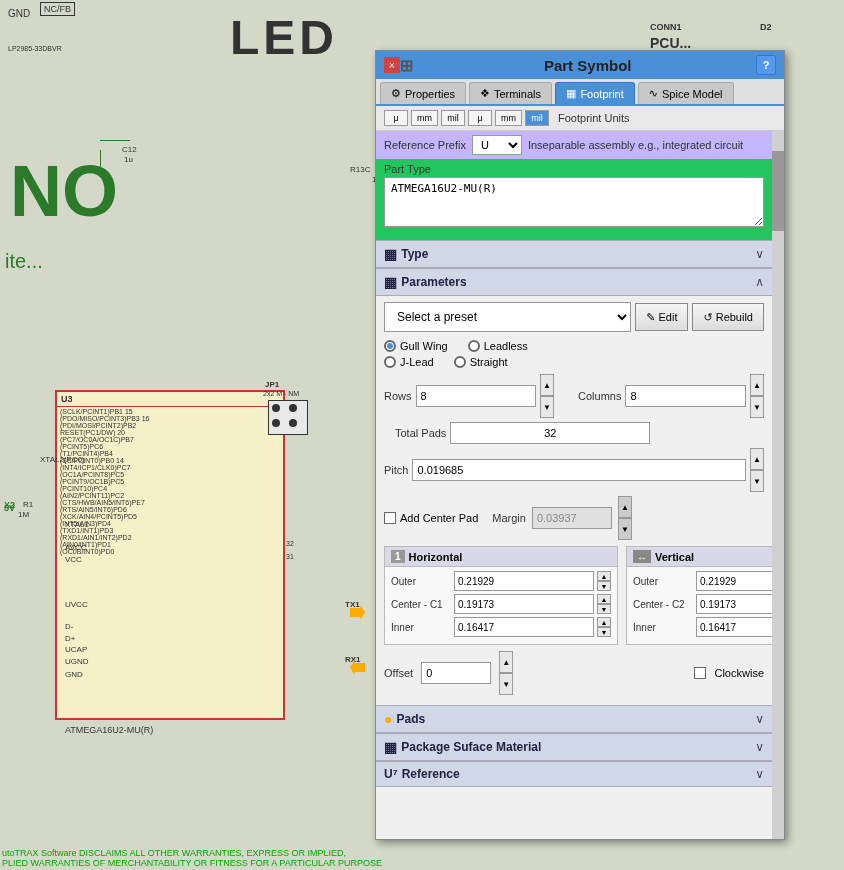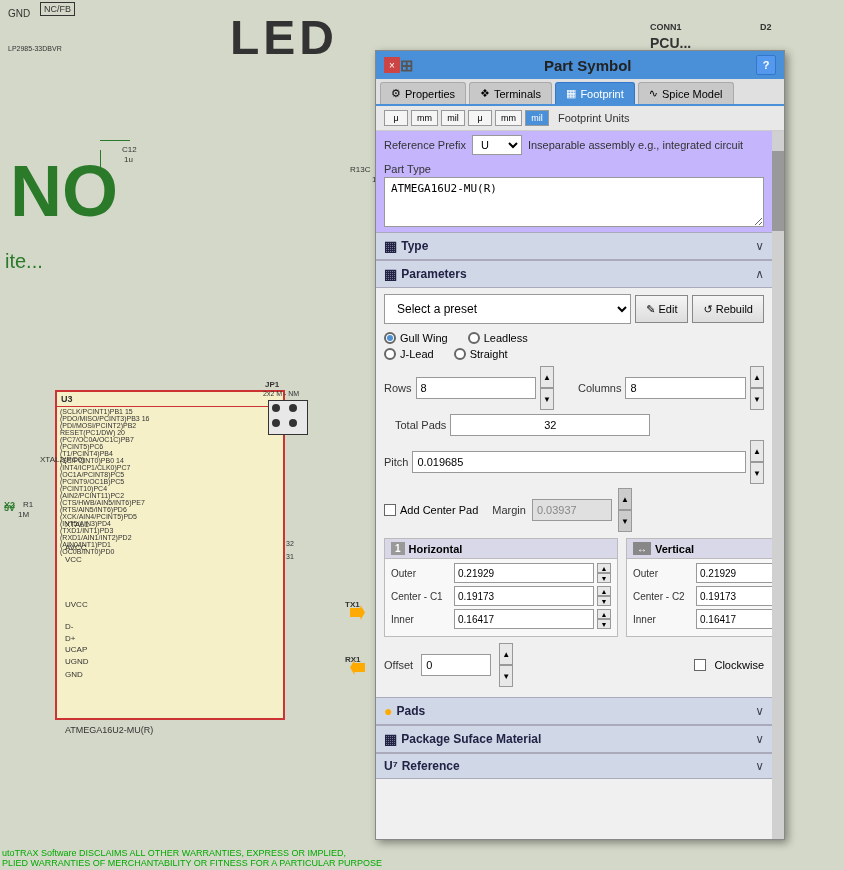--- a/index.html
+++ b/index.html
@@ -199,22 +199,22 @@
       border: 1px solid #999;
       background: white;
       font-size: 11px;
       padding: 2px 4px;
       width: 50px;
     }
 
     .insep-label { font-size: 11px; color: #333; }
 
     .part-type-row {
-      padding: 4px 8px 2px;
-      background: #c4b5fd;
+      padding: 4px 8px 10px;
+      background: #22c55e;
     }
 
     .part-type-label { font-size: 11px; color: #333; margin-bottom: 2px; }
 
     .part-type-input {
       border: 1px solid #999;
       background: white;
       padding: 4px 6px;
       font-size: 11px;
       width: 100%;

